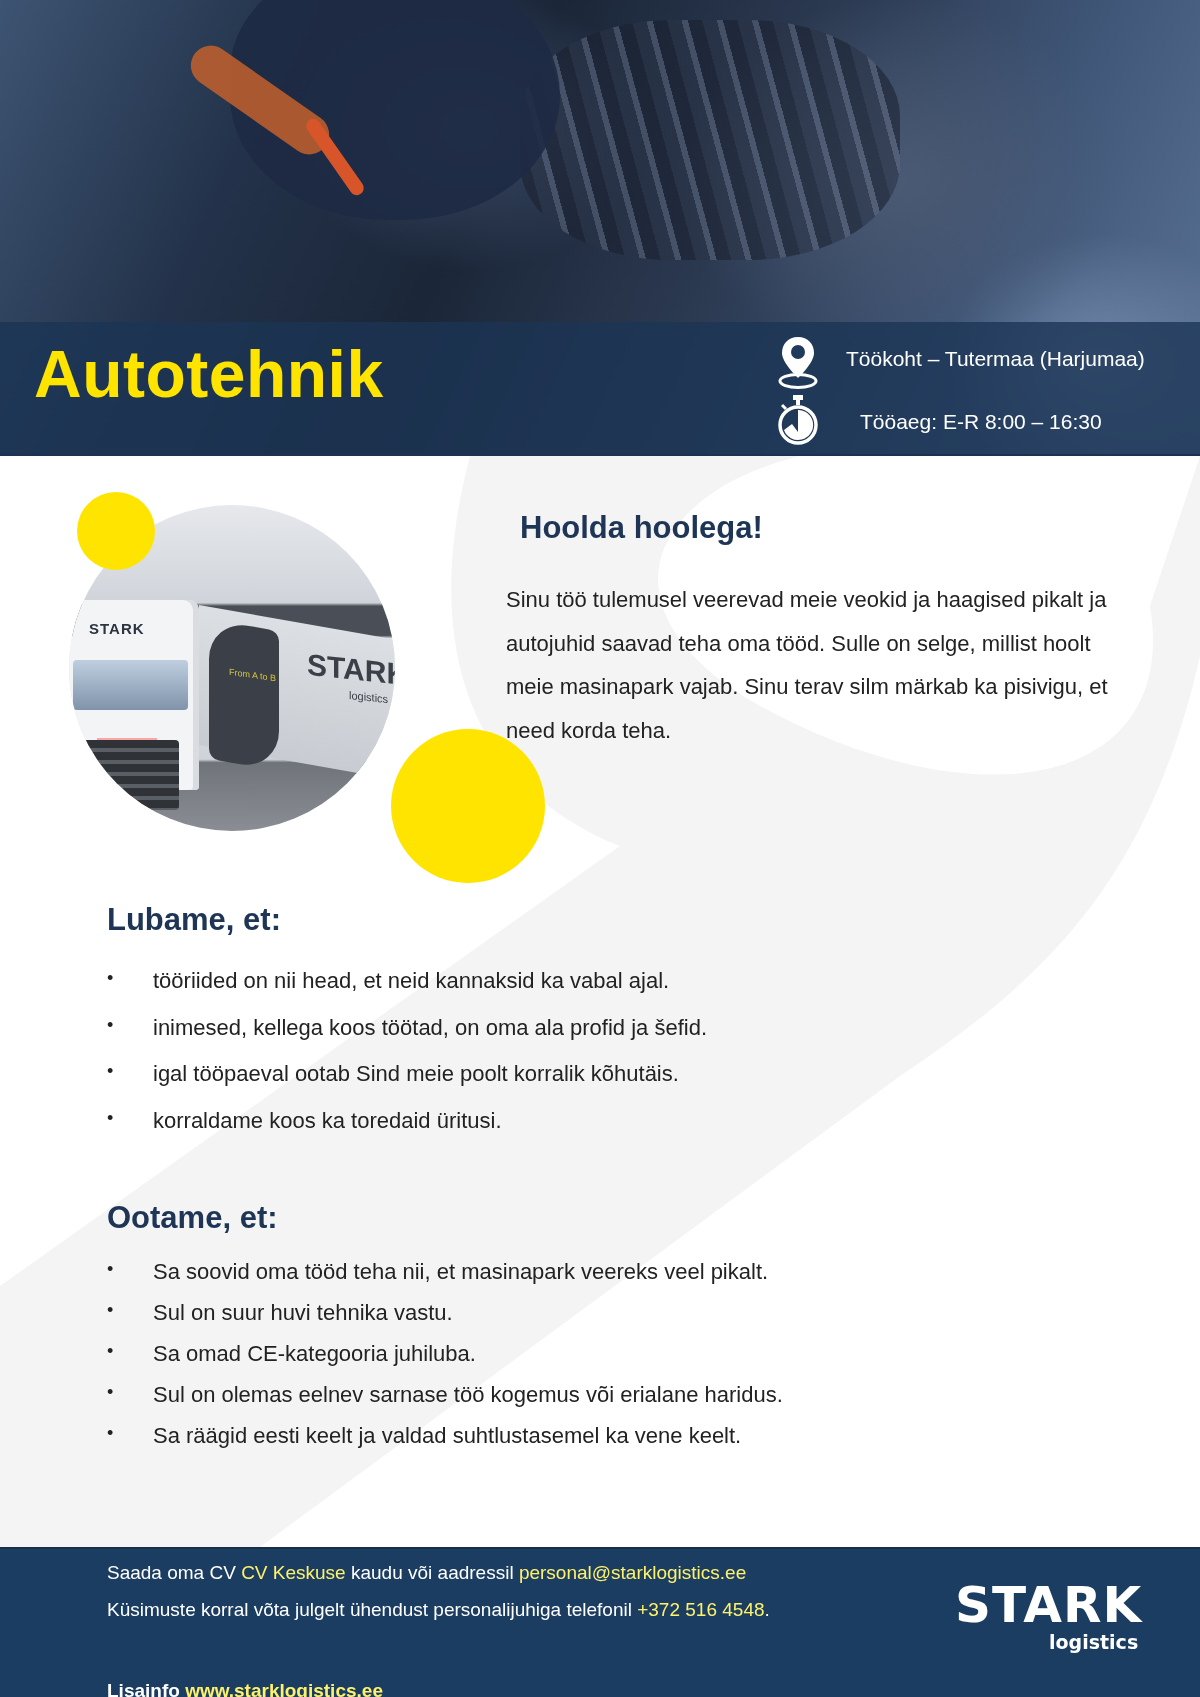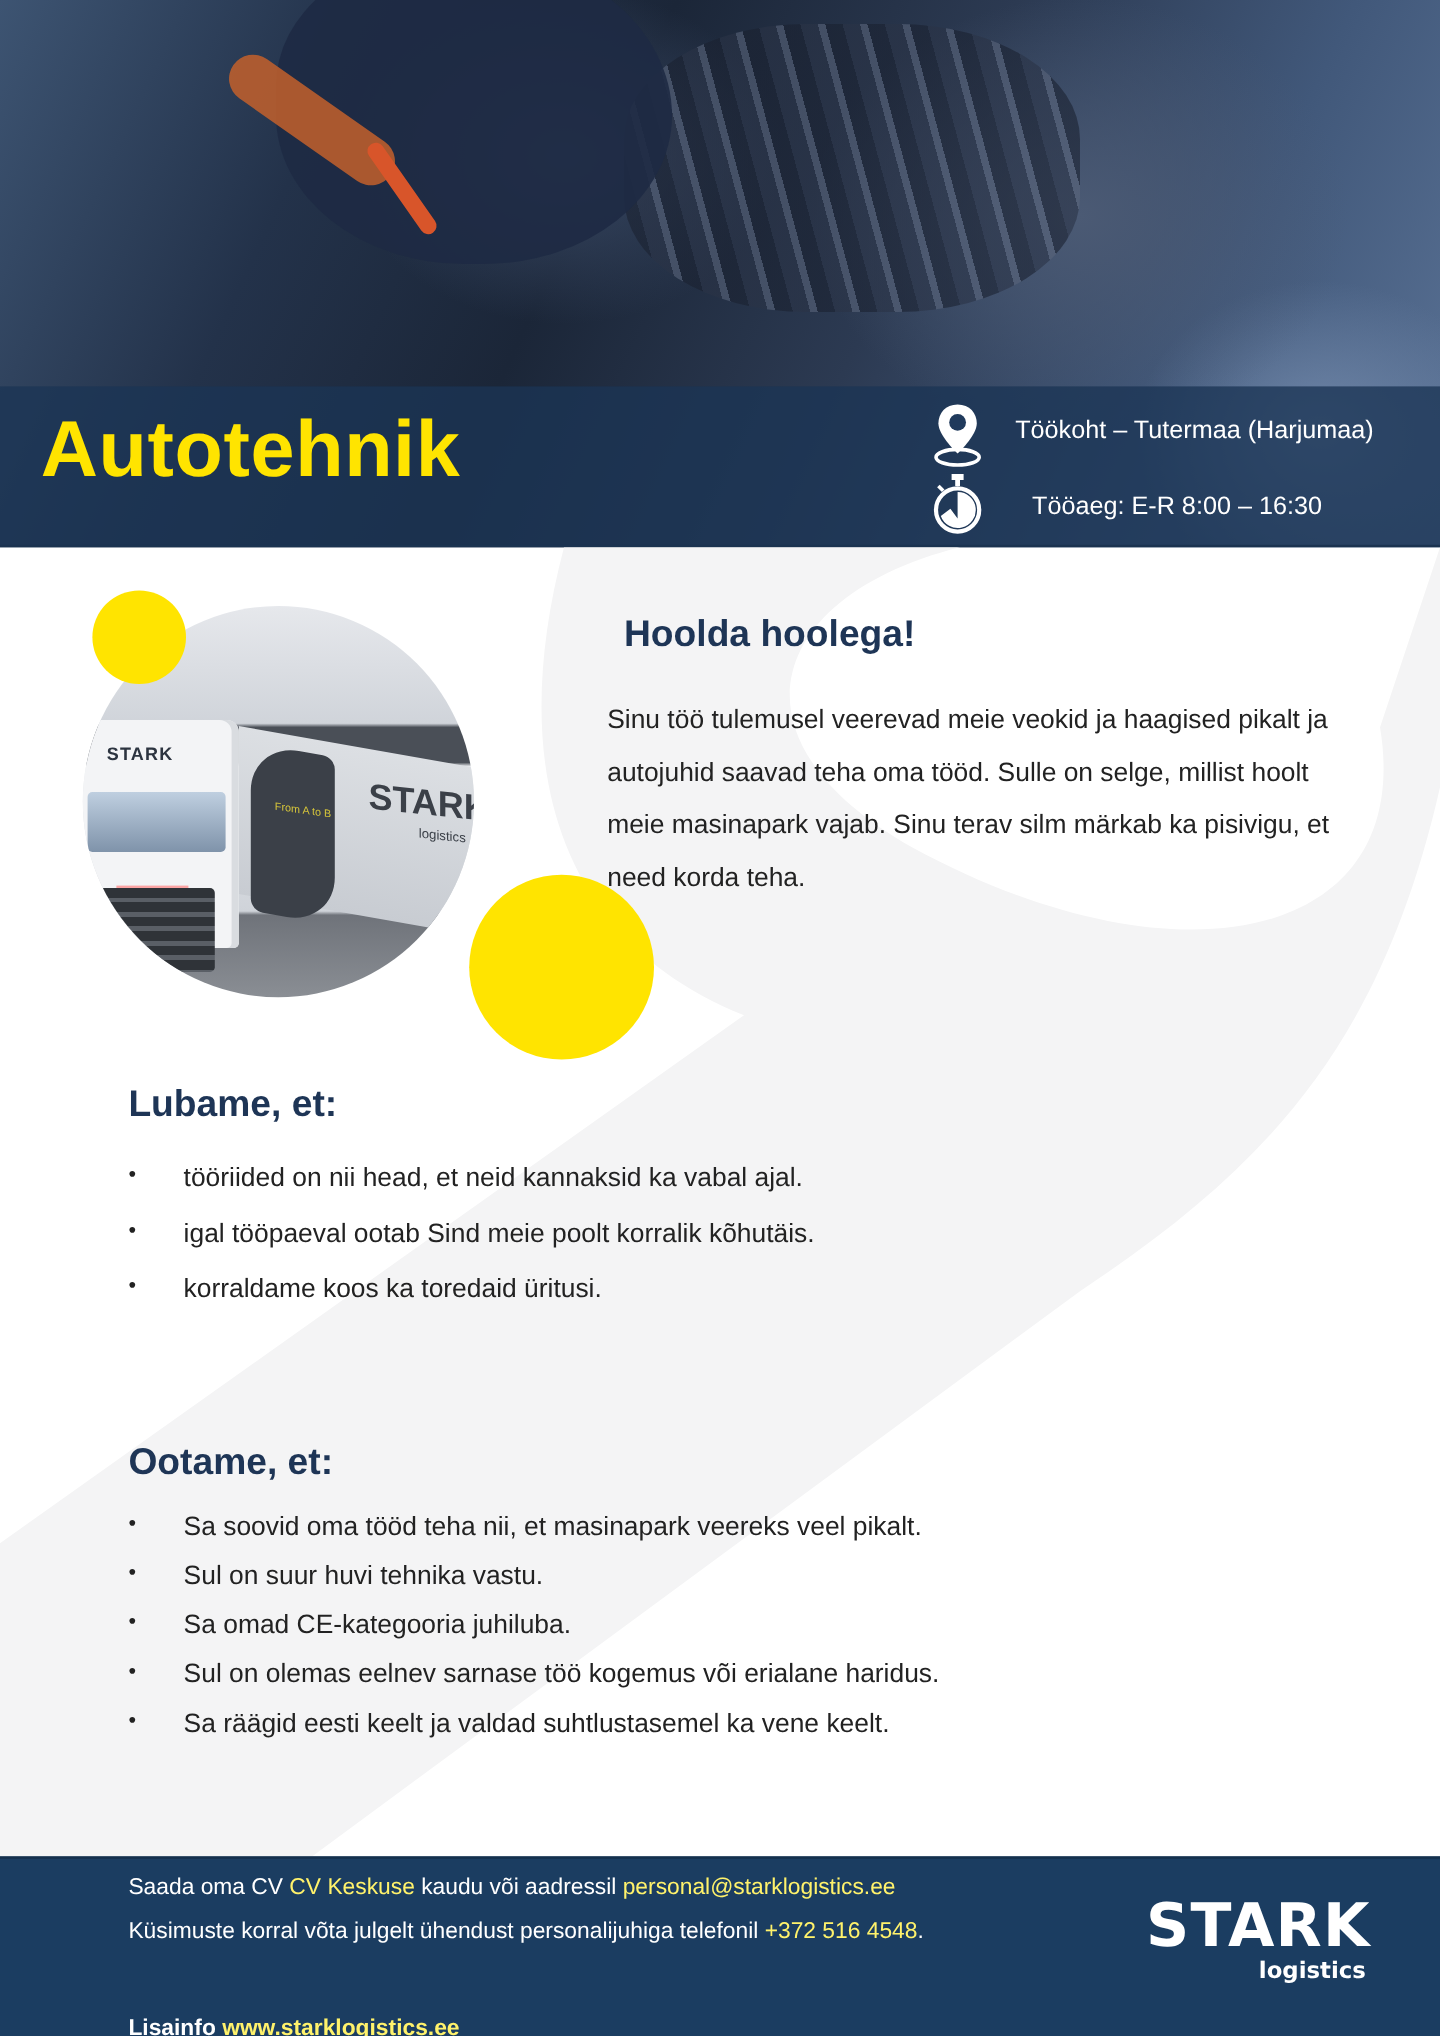--- a/index.html
+++ b/index.html
@@ -121,20 +121,21 @@
 </div>
 <div class="dot-small"></div>
 <div class="dot-large"></div>
 
 <h2 class="intro-heading">Hoolda hoolega!</h2>
 <p class="intro-body">Sinu töö tulemusel veerevad meie veokid ja haagised pikalt ja autojuhid saavad teha oma tööd. Sulle on selge, millist hoolt meie masinapark vajab. Sinu terav silm märkab ka pisivigu, et need korda teha.</p>
 
 <h2 class="section-heading h-lubame">Lubame, et:</h2>
 <ul class="bullet-list list-lubame">
   <li>tööriided on nii head, et neid kannaksid ka vabal ajal.</li>
+  <li>inimesed, kellega koos töötad, on oma ala profid ja šefid.</li>
   <li>igal tööpaeval ootab Sind meie poolt korralik kõhutäis.</li>
   <li>korraldame koos ka toredaid üritusi.</li>
 </ul>
 
 <h2 class="section-heading h-ootame">Ootame, et:</h2>
 <ul class="bullet-list list-ootame">
   <li>Sa soovid oma tööd teha nii, et masinapark veereks veel pikalt.</li>
   <li>Sul on suur huvi tehnika vastu.</li>
   <li>Sa omad CE-kategooria juhiluba.</li>
   <li>Sul on olemas eelnev sarnase töö kogemus või erialane haridus.</li>

